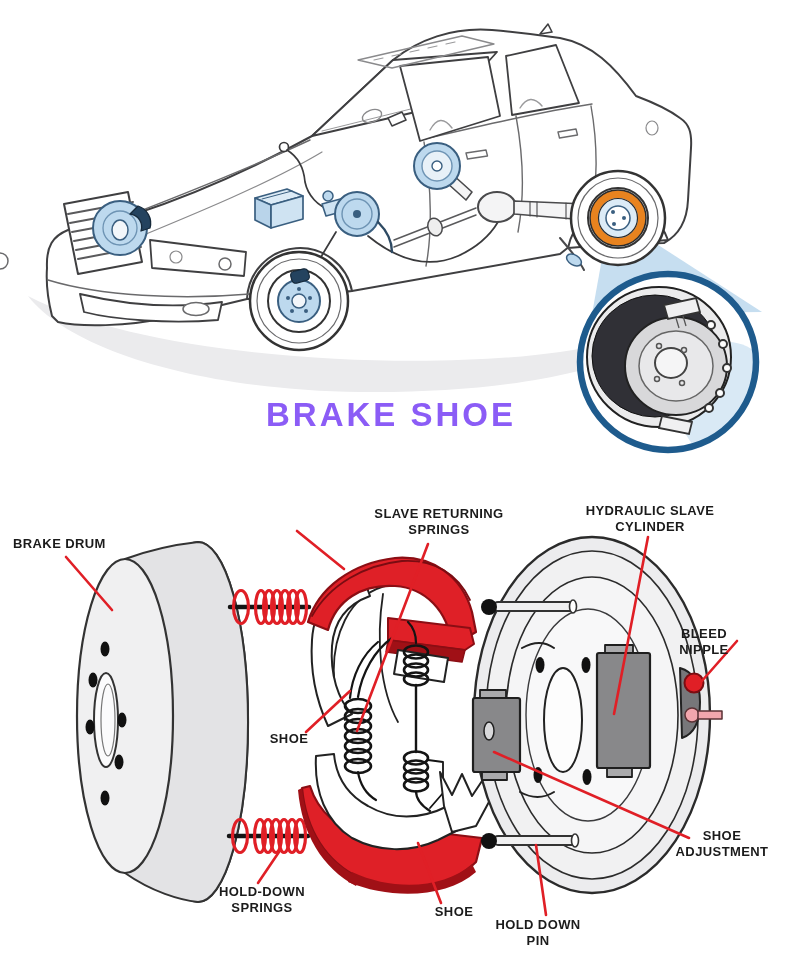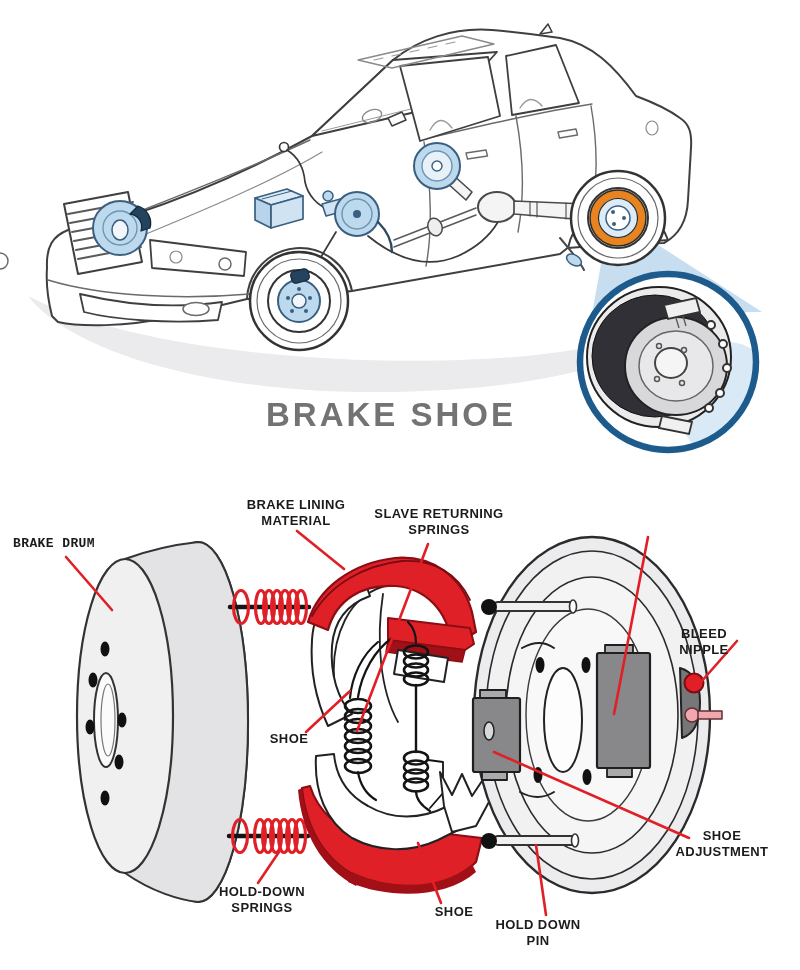--- a/index.html
+++ b/index.html
@@ -2,23 +2,23 @@
 <html><head>
 <meta charset="utf-8">
 <style>
   html,body{margin:0;padding:0;background:#fff;}
   #stage{position:relative;width:800px;height:970px;background:#fff;overflow:hidden;
          font-family:"Liberation Sans",sans-serif;}
   #art{position:absolute;left:0;top:0;}
   .lbl{position:absolute;font-weight:bold;font-size:13px;line-height:1.25;
        letter-spacing:.4px;color:#1b1b1b;white-space:pre-line;text-align:center;
        transform:translateX(-50%);}
-  .lbl.leftalign{transform:none;text-align:right;font-family:Liberation Mono, monospace;}
+  .lbl.leftalign{transform:none;text-align:right;}
   #title{position:absolute;left:236px;top:396px;width:310px;text-align:center;
-         font-weight:bold;font-size:33px;letter-spacing:3px;color:#737373;}
+         font-weight:bold;font-size:33px;letter-spacing:3px;color:#8b5cf6;}
 </style>
 </head>
 <body>
 
 <div id="stage">
 
 <svg id="art" width="800" height="970" viewBox="0 0 800 970">
 
   <g stroke-linejoin="round" stroke-linecap="round">
 
@@ -332,24 +332,24 @@
       <line x1="418" y1="843" x2="441" y2="903"></line>
       <line x1="536" y1="845" x2="546" y2="915"></line>
       <line x1="494" y1="752" x2="689" y2="838"></line>
     </g>
   </g>
 </svg>
 
 <div id="title">BRAKE SHOE</div>
 
 <div class="lbl leftalign" style="left:13px;top:536px;">BRAKE DRUM</div>
-<div class="lbl" style="left:296px;top:497px;">BRAKE LINING
-MATERIAL</div>
 <div class="lbl" style="left:439px;top:506px;">SLAVE RETURNING
 SPRINGS</div>
+<div class="lbl" style="left:650px;top:503px;">HYDRAULIC SLAVE
+CYLINDER</div>
 <div class="lbl" style="left:704px;top:626px;">BLEED NIPPLE</div>
 <div class="lbl" style="left:289px;top:731px;">SHOE</div>
 <div class="lbl" style="left:262px;top:884px;">HOLD-DOWN
 SPRINGS</div>
 <div class="lbl" style="left:454px;top:904px;">SHOE</div>
 <div class="lbl" style="left:538px;top:917px;">HOLD DOWN
 PIN</div>
 <div class="lbl" style="left:722px;top:828px;">SHOE
 ADJUSTMENT</div>
 

